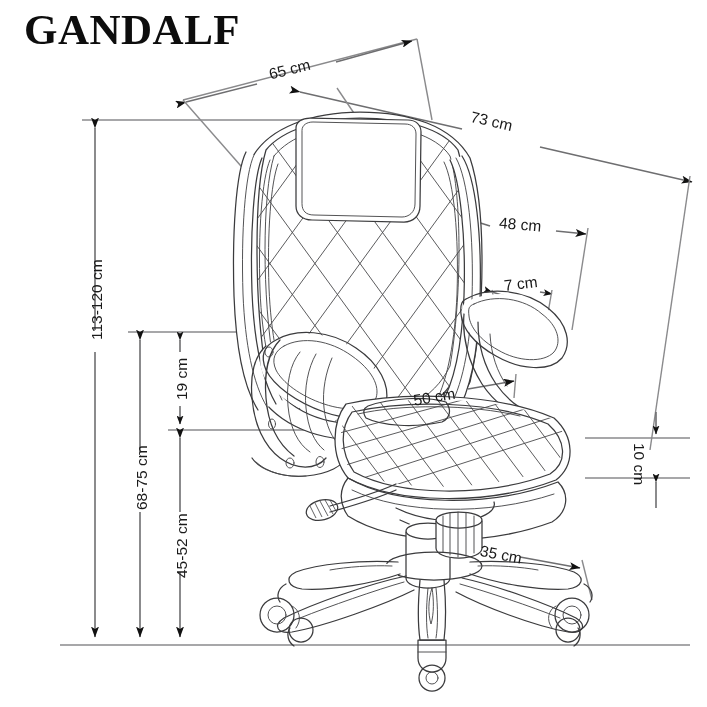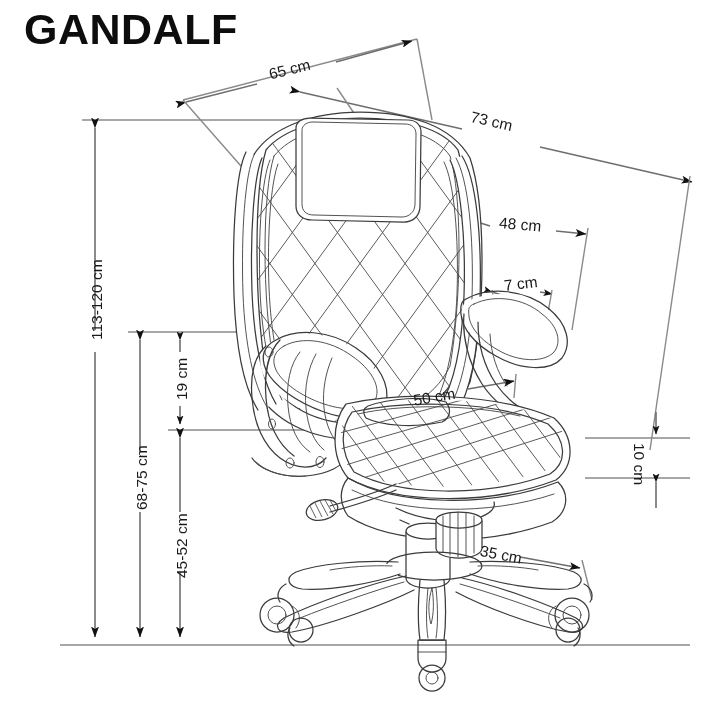--- a/index.html
+++ b/index.html
@@ -14,21 +14,21 @@
     font-family: "Liberation Sans", sans-serif;
   }
   #sheet {
     position: absolute;
     inset: 0;
     width: 707px; height: 707px;
   }
   #title {
     position: absolute;
     left: 24px; top: 6px;
-    font-family: Liberation Sans, sans-serif;
+    font-family: Liberation Serif, serif;
     font-weight: bold;
     font-size: 43px;
     letter-spacing: 0.5px;
     color: #0d0d0d;
     line-height: 1.1;
     white-space: nowrap;
     user-select: none;
   }
   .dim-label {
     position: absolute;

